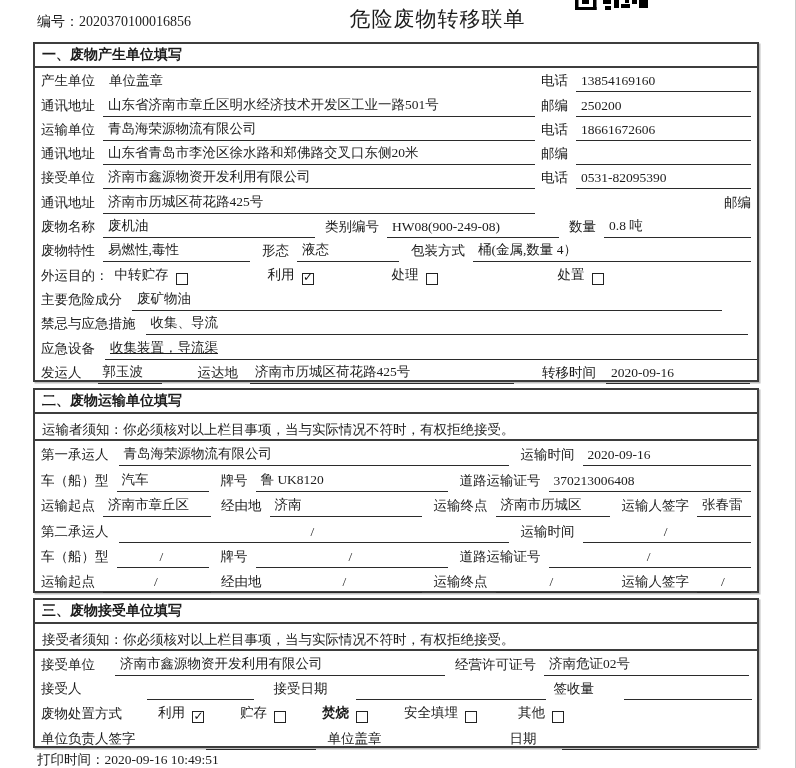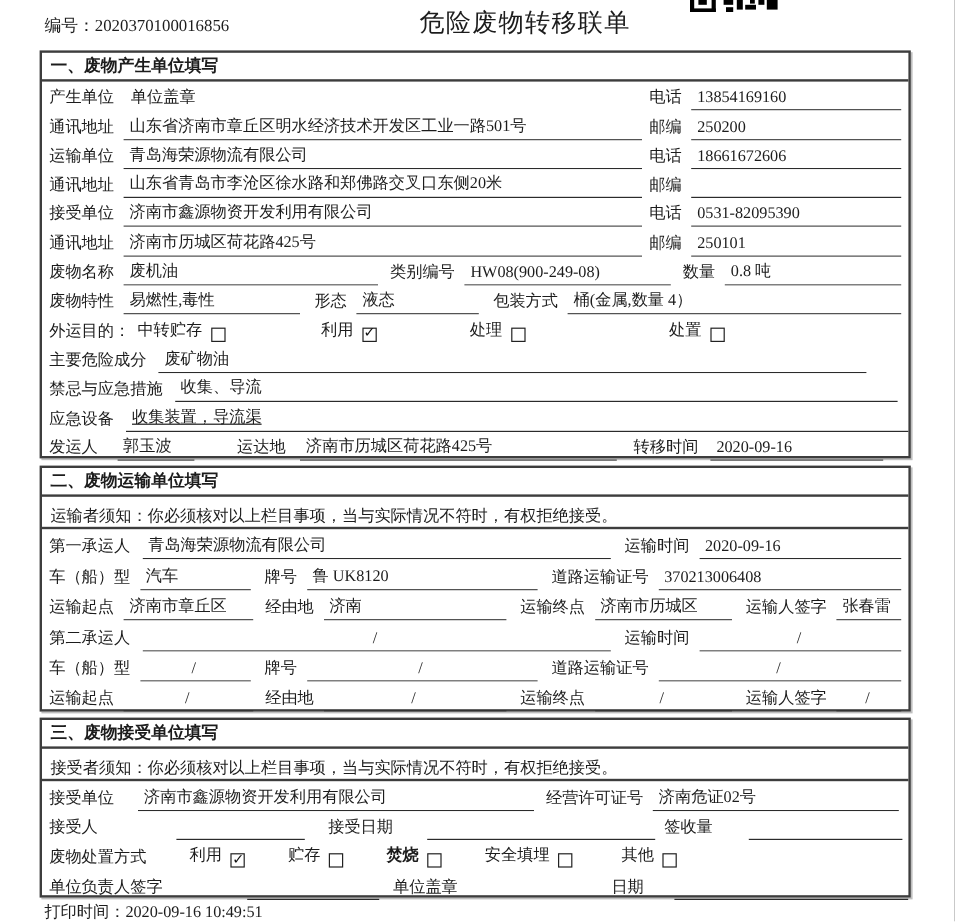--- a/index.html
+++ b/index.html
@@ -98,21 +98,20 @@
           <span class="val" style="width: 432px; margin-left: 8px;">济南市鑫源物资开发利用有限公司</span>
           <span class="gapfl"></span>
           <span class="lab">电话</span>
           <span class="val" style="width: 175px; margin-left: 8px;">0531-82095390</span>
         </div>
         <div class="row">
           <span class="lab">通讯地址</span>
           <span class="val" style="width: 432px; margin-left: 8px;">济南市历城区荷花路425号</span>
           <span class="gapfl"></span>
           <span class="lab">邮编</span>
-          <span class="val" style="width: 175px; margin-left: 8px;">250101</span>
         </div>
         <div class="row">
           <span class="lab">废物名称</span>
           <span class="val" style="width: 212px; margin-left: 8px;">废机油</span>
           <span class="lab" style="margin-left: 10px;">类别编号</span>
           <span class="val" style="width: 172px; margin-left: 8px;">HW08(900-249-08)</span>
           <span class="lab" style="margin-left: 10px;">数量</span>
           <span class="val fl" style="margin-left: 8px;">0.8 吨</span>
         </div>
         <div class="row">
@@ -152,21 +151,21 @@
         </div>
         <div class="row">
           <span class="lab">应急设备</span>
           <span class="val" style="width: 655px; margin-left: 10px; text-decoration: underline;">收集装置，导流渠</span>
         </div>
         <div class="row">
           <span class="lab">发运人</span>
           <span class="val" style="width: 64px; margin-left: 16px;">郭玉波</span>
           <span class="lab" style="margin-left: 36px; margin-top: 36px;">运达地</span>
           <span class="val" style="width: 264px; margin-left: 12px;">济南市历城区荷花路425号</span>
-          <span class="lab" style="margin-left: 14px;">转移时间</span>
+          <span class="lab" style="margin-left: 28px;">转移时间</span>
           <span class="val" style="width: 144px; margin-left: 10px;">2020-09-16</span>
         </div>
       </section>
       <section class="sec sec1">
         <div class="sec-title">二、废物运输单位填写</div>
         <div class="notice">运输者须知：你必须核对以上栏目事项，当与实际情况不符时，有权拒绝接受。</div>
         <div class="row">
           <span class="lab">第一承运人</span>
           <span class="val" style="width: 390px; margin-left: 10px;">青岛海荣源物流有限公司</span>
           <span class="lab" style="margin-left: 12px;">运输时间</span>

